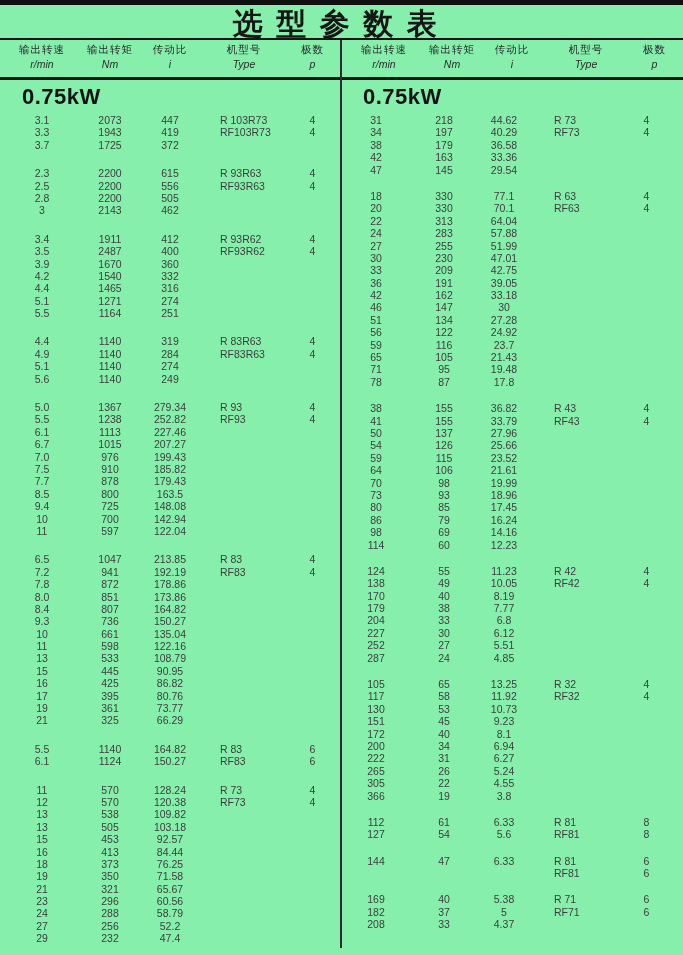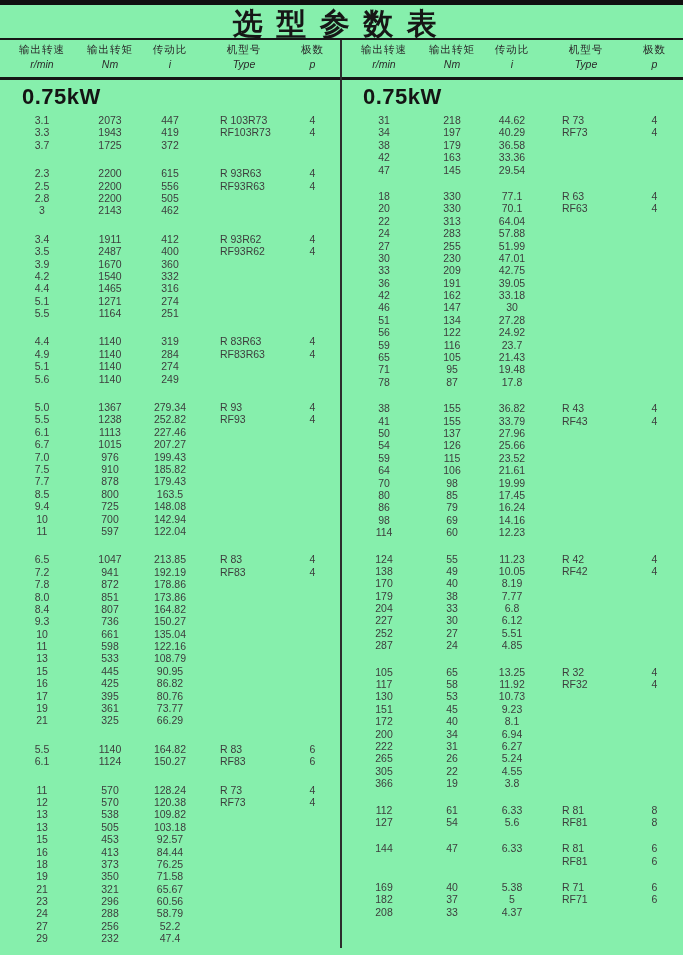--- a/index.html
+++ b/index.html
@@ -38,21 +38,21 @@
   .power{
     position:absolute;top:84px;
     font-size:22px;font-weight:bold;color:#141414;
     letter-spacing:0.5px;
   }
   .power-left{left:22px;}
   .power-right{left:363px;}
 
   .table{position:absolute;top:114px;width:341px;}
   .t-left{left:0;}
-  .t-right{left:342px;}
+  .t-right{left:334px;}
   .group + .group{margin-top:16px;}
   .t-right .group + .group{margin-top:14px;}
   .row{
     display:grid;
     grid-template-columns:84px 52px 68px 80px 57px;
     height:12.4px;line-height:12.4px;
     font-size:10.5px;color:#3d3d3d;
   }
   .cell{text-align:center;white-space:pre;overflow:visible;}
   .cell.c3{text-align:left;padding-left:16px;}
@@ -737,20 +737,27 @@
           <span class="cell c4"></span>
         </div>
         <div class="row">
           <span class="cell c0">70</span>
           <span class="cell c1">98</span>
           <span class="cell c2">19.99</span>
           <span class="cell c3"></span>
           <span class="cell c4"></span>
         </div>
         <div class="row">
+          <span class="cell c0">73</span>
+          <span class="cell c1">93</span>
+          <span class="cell c2">18.96</span>
+          <span class="cell c3"></span>
+          <span class="cell c4"></span>
+        </div>
+        <div class="row">
           <span class="cell c0">80</span>
           <span class="cell c1">85</span>
           <span class="cell c2">17.45</span>
           <span class="cell c3"></span>
           <span class="cell c4"></span>
         </div>
         <div class="row">
           <span class="cell c0">86</span>
           <span class="cell c1">79</span>
           <span class="cell c2">16.24</span>

